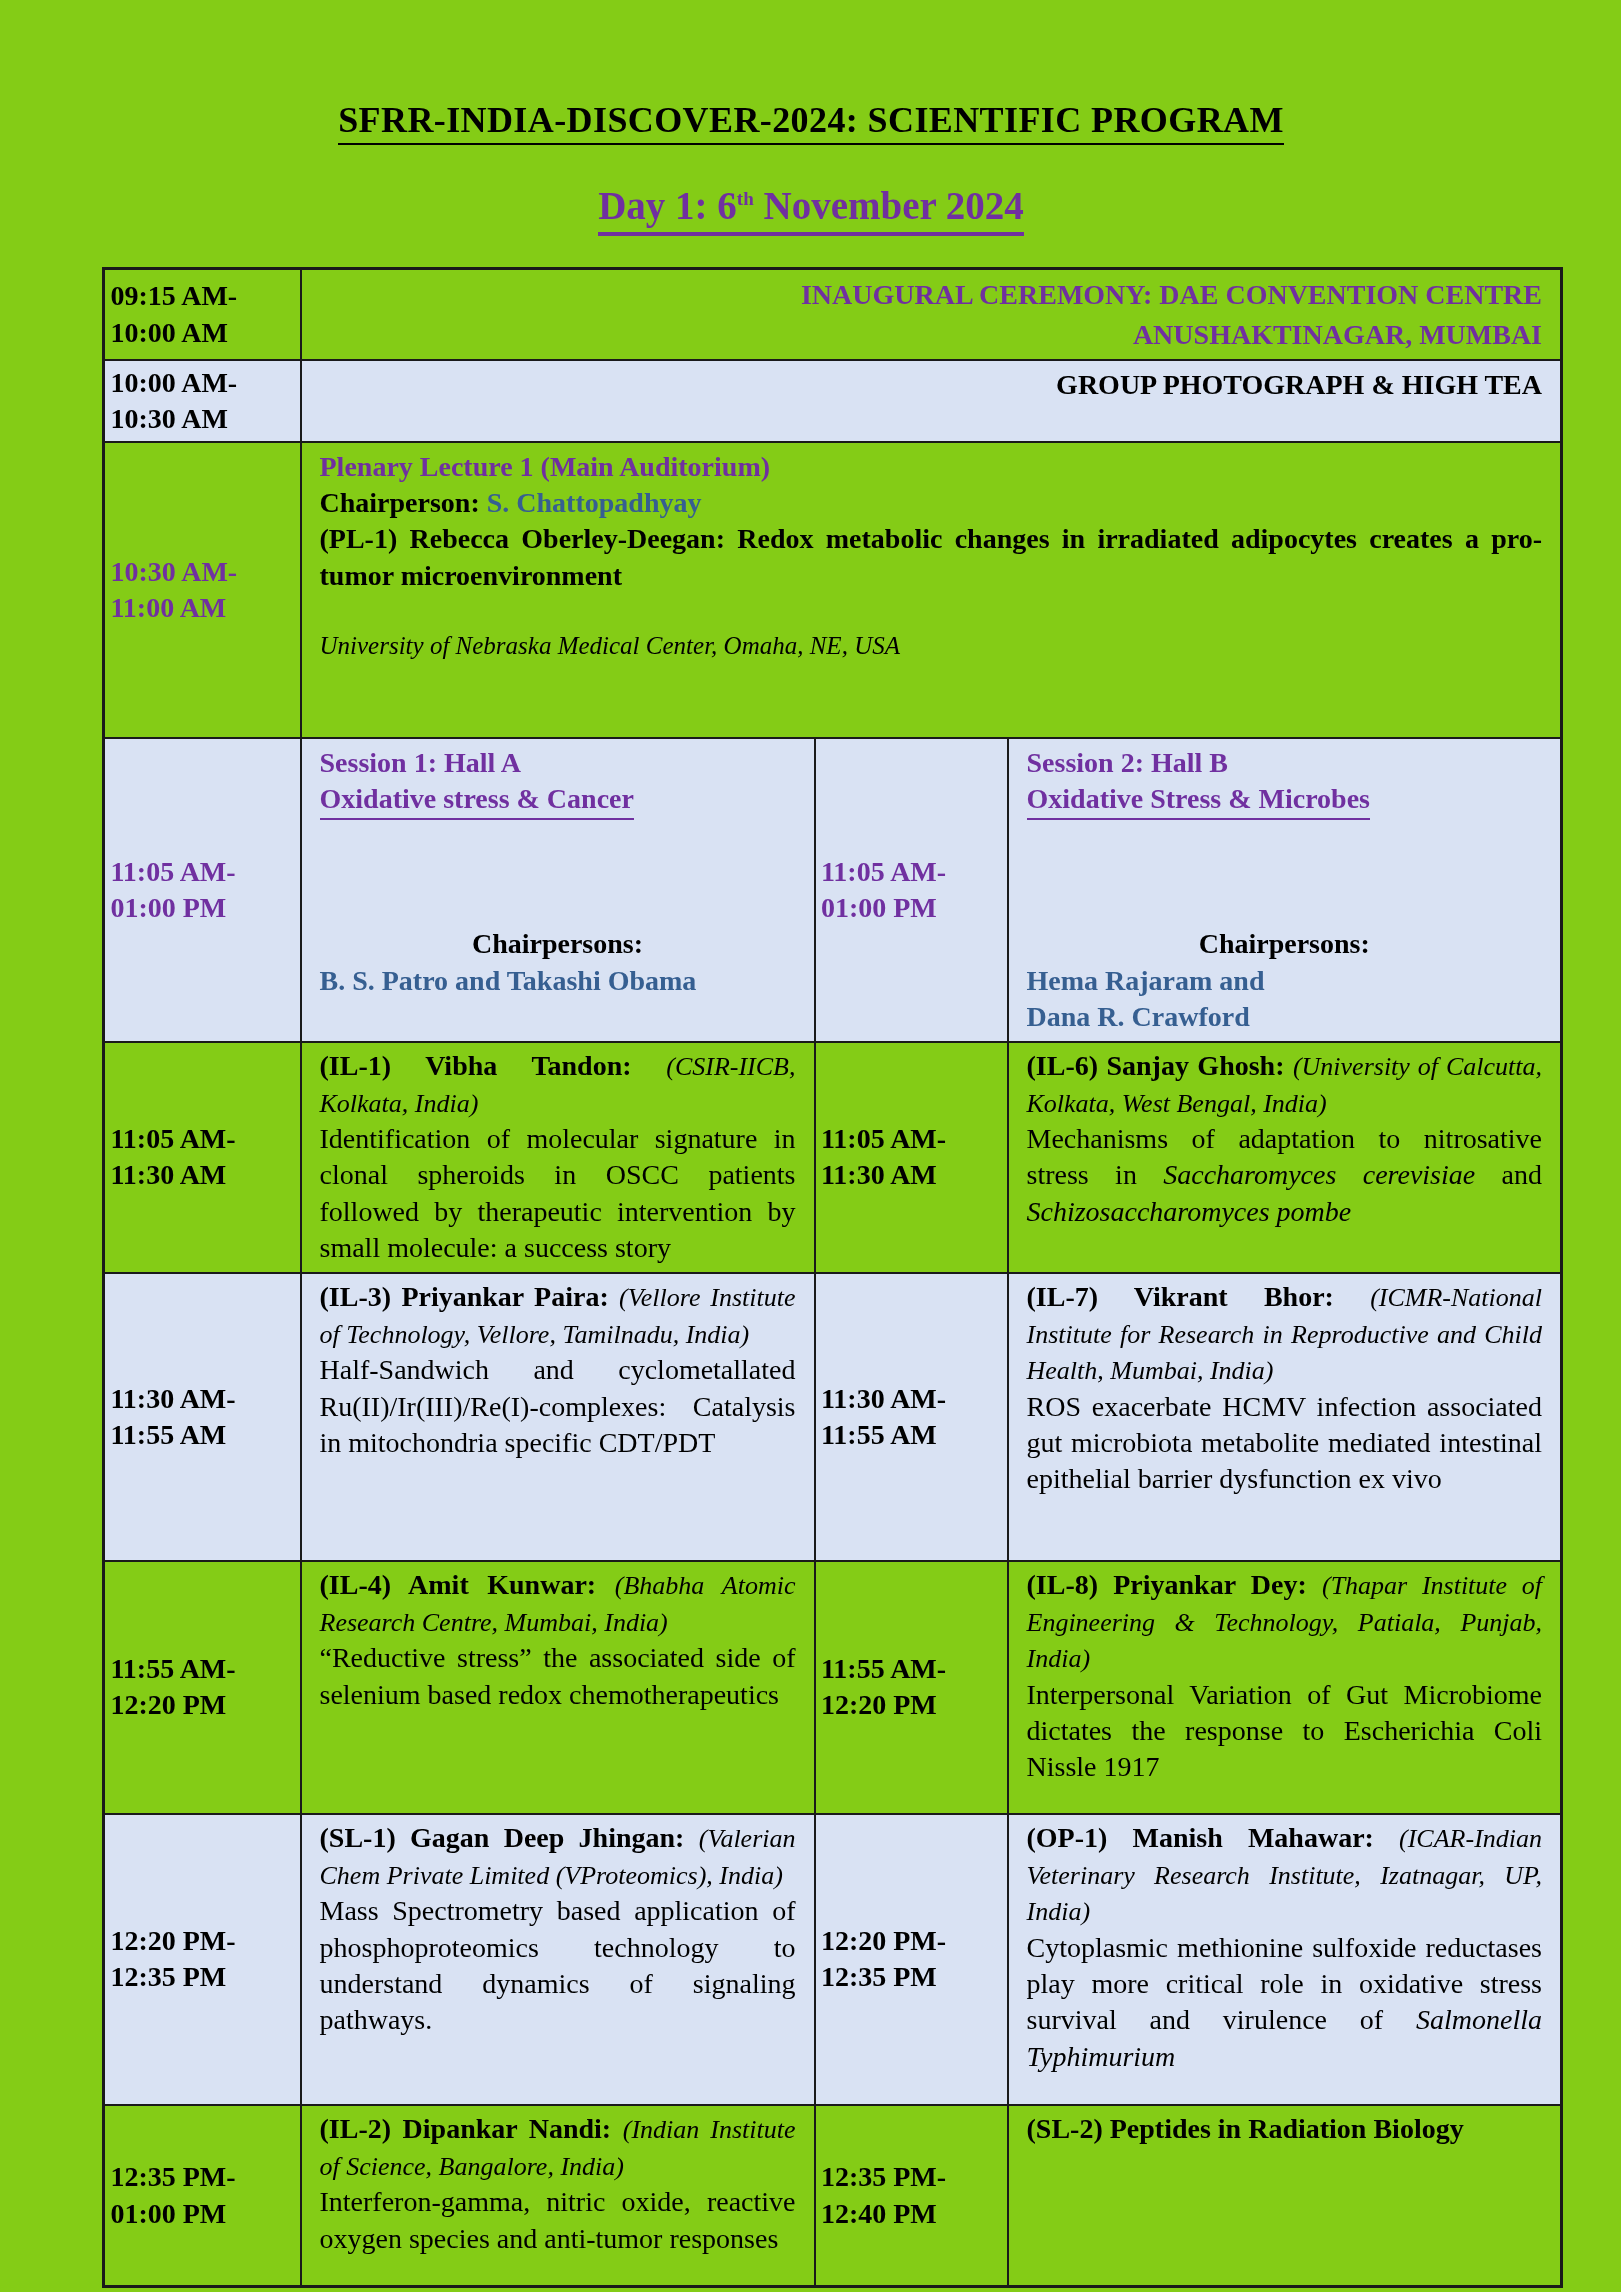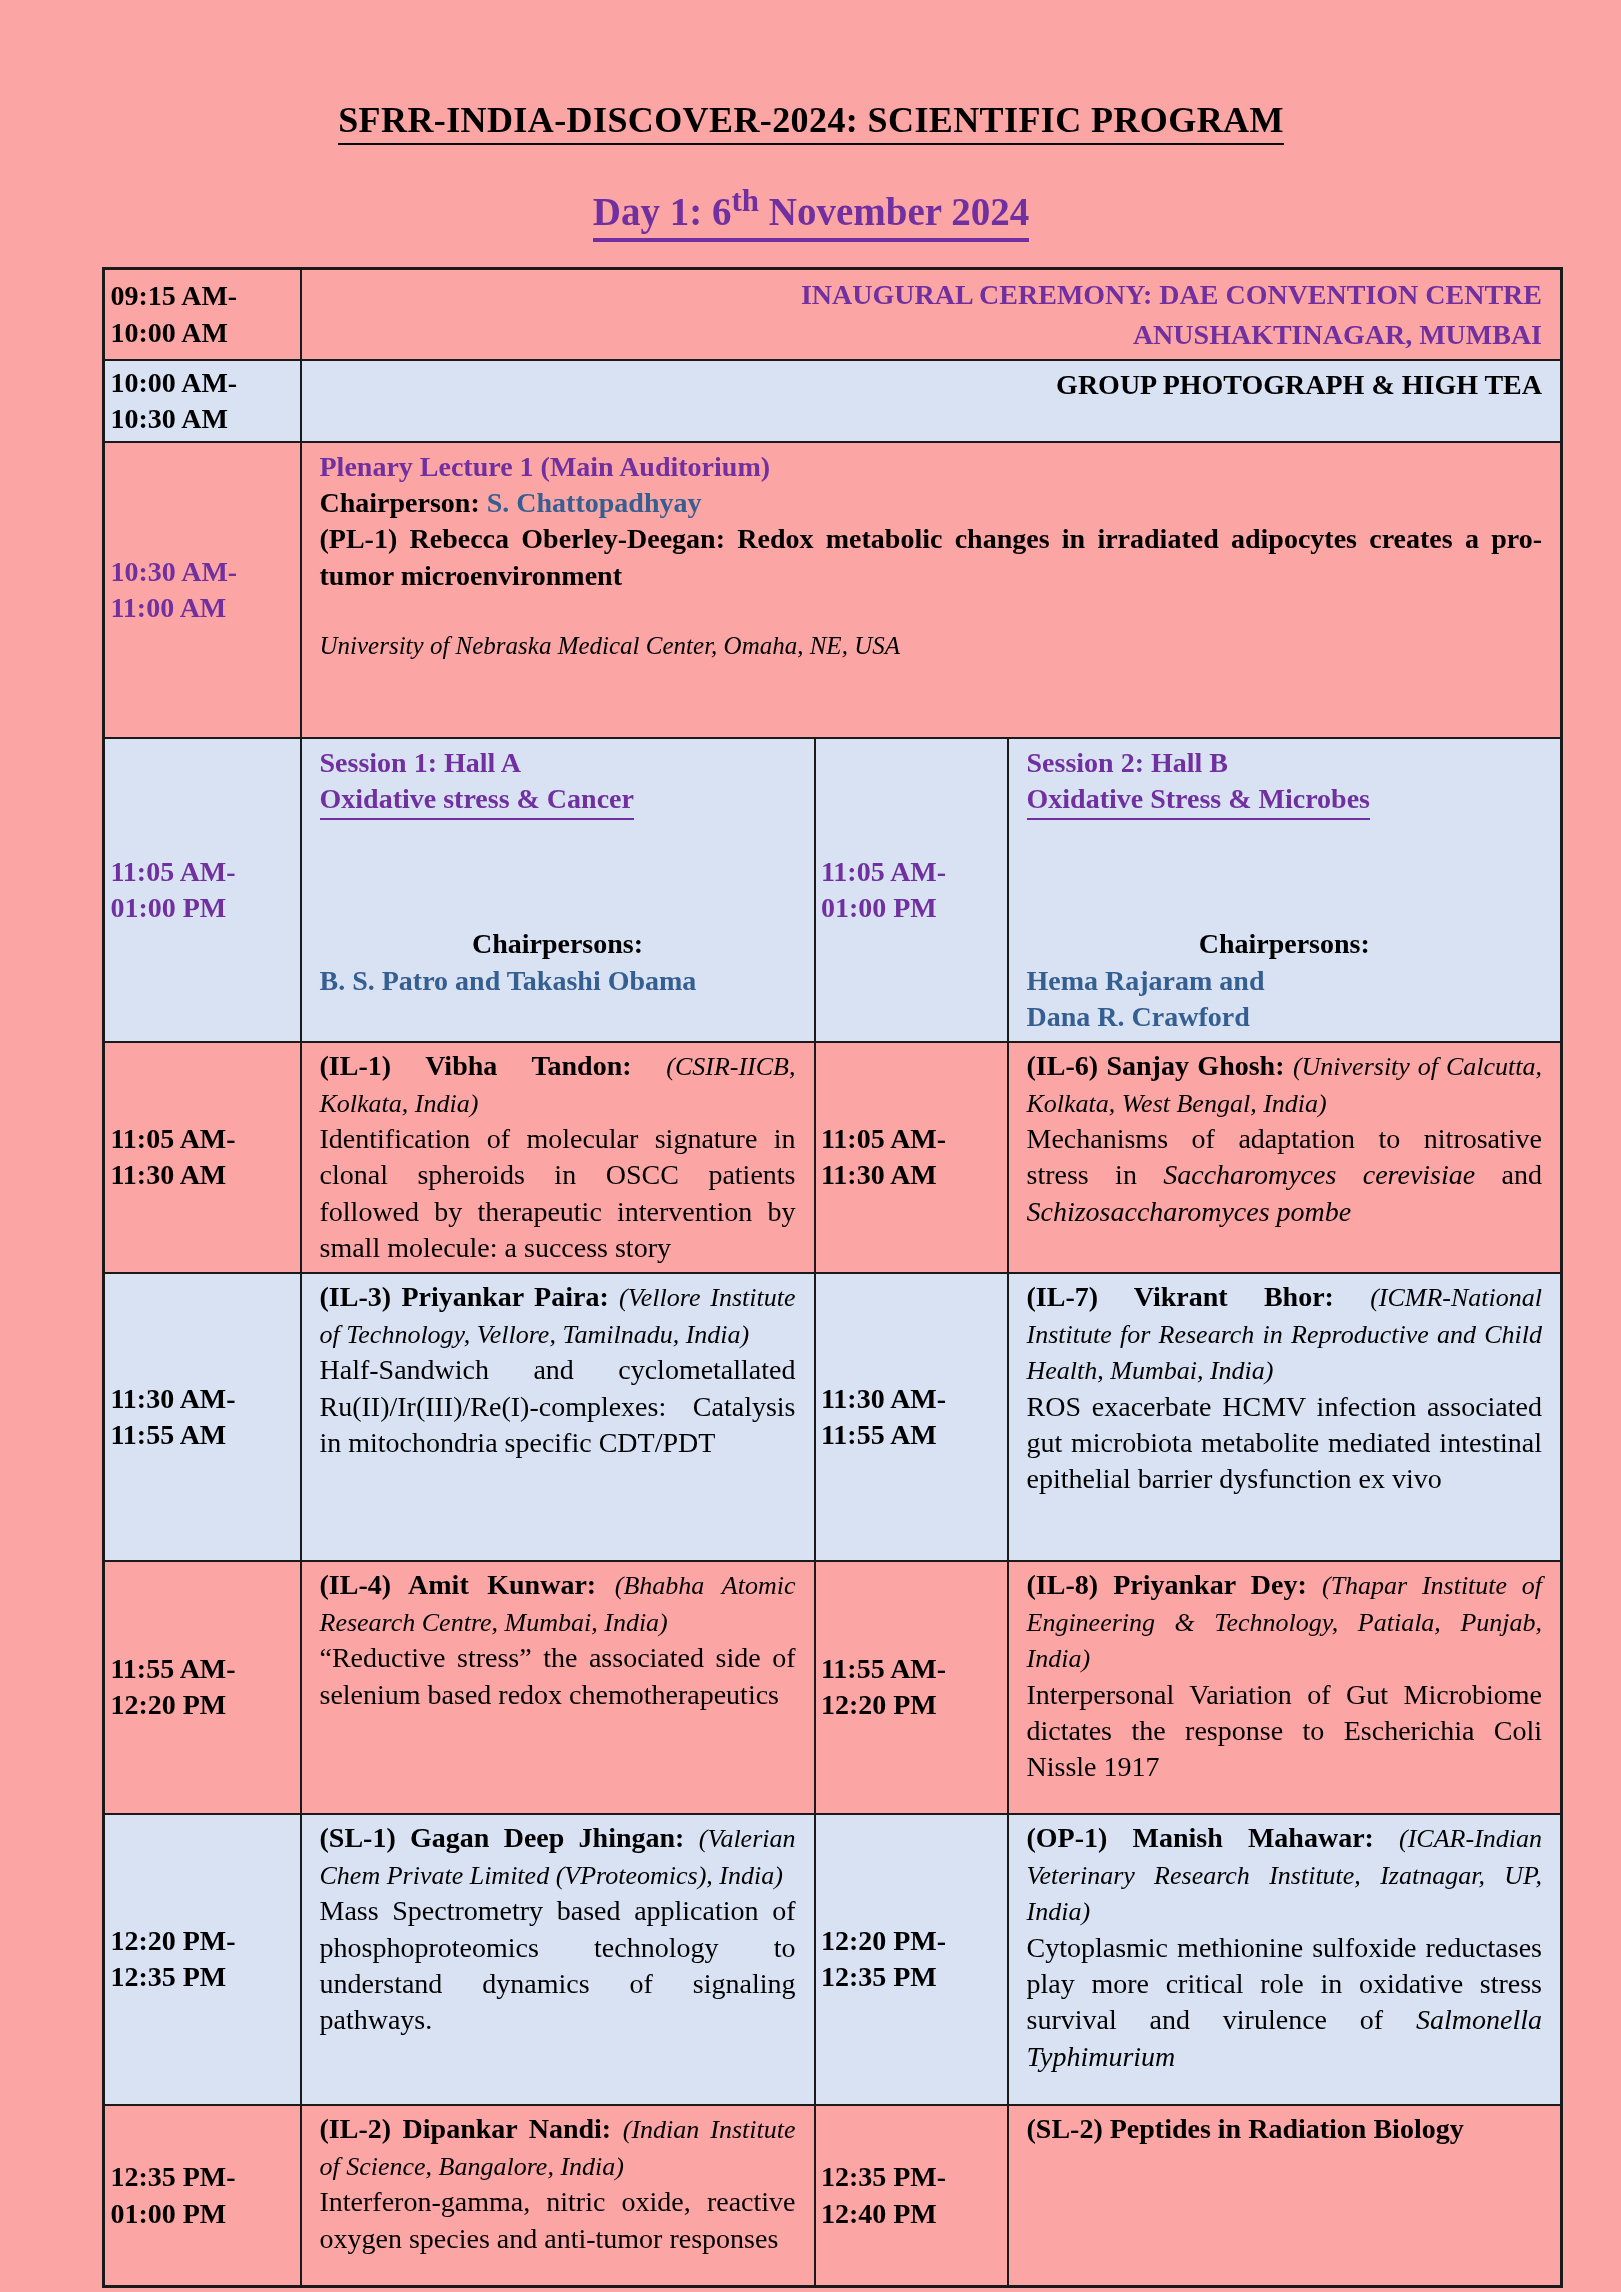--- a/index.html
+++ b/index.html
@@ -1,21 +1,21 @@
 <!DOCTYPE html>
 <html style="font-size:14.3px"><head>
 <meta charset="utf-8">
 <style>
   * { box-sizing: border-box; margin: 0; padding: 0; }
   body { background: #ffffff; }
   .page {
     position: relative;
     width: 1622px;
     height: 2293px;
-    background: #fca5a5;
+    background: #84cc16;
     overflow: hidden;
     font-family: "Liberation Serif", "DejaVu Serif", serif;
     color: #000000;
   }
   .doc-title {
     position: absolute;
     top: 99px; left: 0; width: 100%;
     text-align: center;
   }
   .doc-title span {
@@ -29,21 +29,21 @@
     top: 183px; left: 0; width: 100%;
     text-align: center;
     color: #7030A0;
   }
   .day-heading .day-inner {
     display: inline-block;
     font-size: 39px; font-weight: bold;
     border-bottom: 4.5px solid #7030A0;
     padding-bottom: 3.6px;
   }
-  .day-heading sup { font-size: 31px; }
+  .day-heading sup { font-size: 19px; }
 
   table.program {
     position: absolute;
     top: 267px; left: 102px;
     width: 1458px;
     border-collapse: collapse;
     table-layout: fixed;
     border: 3.6px solid #1a1a1a;
   }
   td {

